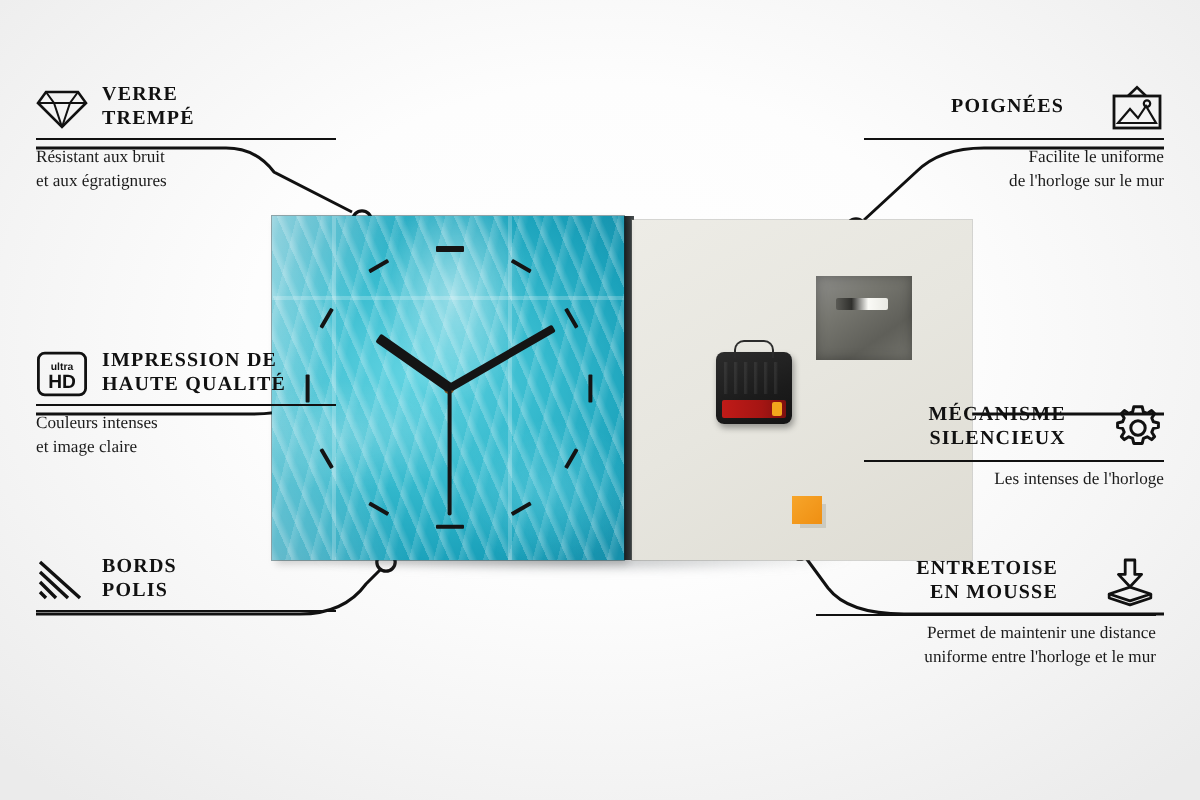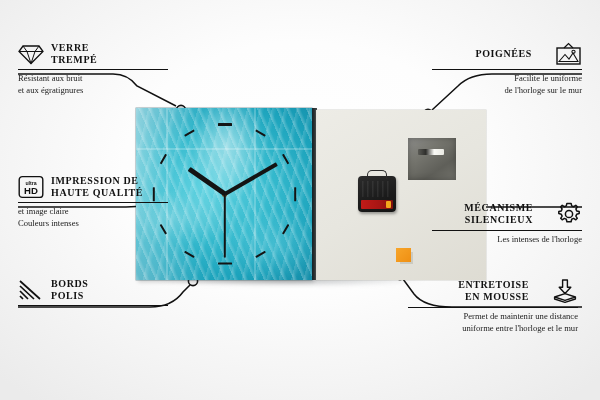--- a/index.html
+++ b/index.html
@@ -195,22 +195,22 @@
         <text x="13" y="10.2" font-family="Liberation Sans, sans-serif" font-size="5.2" font-weight="700" text-anchor="middle" fill="#111">ultra</text>
         <text x="13" y="19.2" font-family="Liberation Sans, sans-serif" font-size="9.6" font-weight="700" text-anchor="middle" fill="#111">HD</text>
       </svg>
       <div class="title">
         <div>IMPRESSION DE</div>
         <div>HAUTE QUALITÉ</div>
       </div>
     </div>
     <div class="rule"></div>
     <div class="desc">
+      <div>Couleurs intenses</div>
       <div>et image claire</div>
-      <div>Couleurs intenses</div>
     </div>
   </div>
 
   <div class="feat left" style="left:18px;top:278px;width:150px;">
     <div class="head">
       <svg class="ico" width="26" height="22" viewBox="0 0 26 22">
         <path d="M2,2 L22,20 M2,7 L16,20 M2,12 L10,20 M2,17 L5,20" fill="none" stroke="#111" stroke-width="1.7"></path>
       </svg>
       <div class="title">
         <div>BORDS</div>

